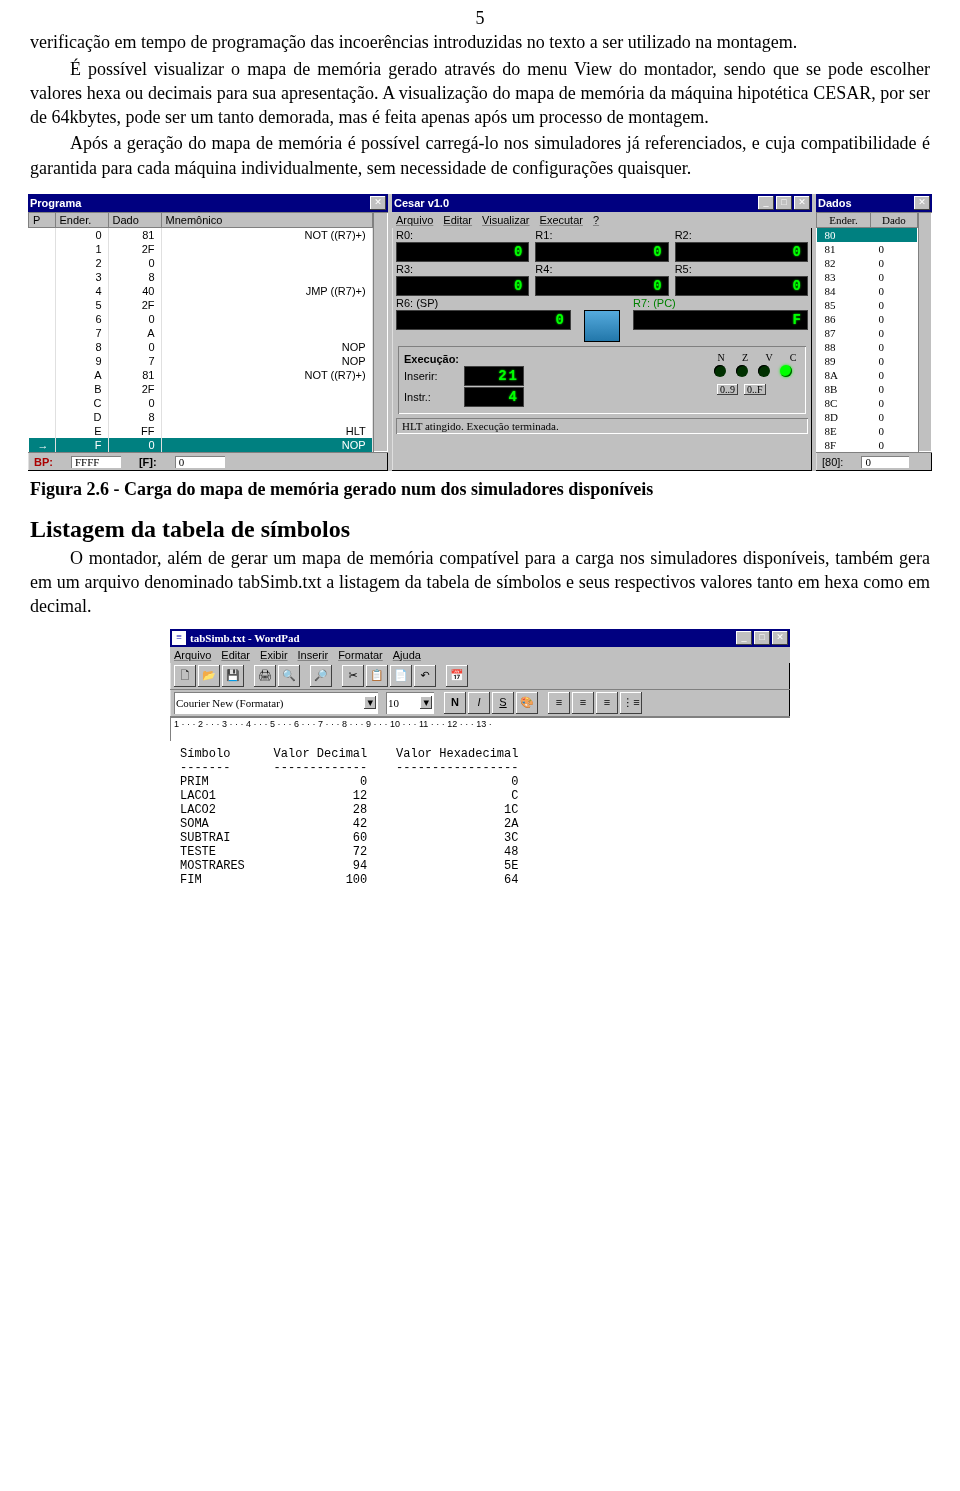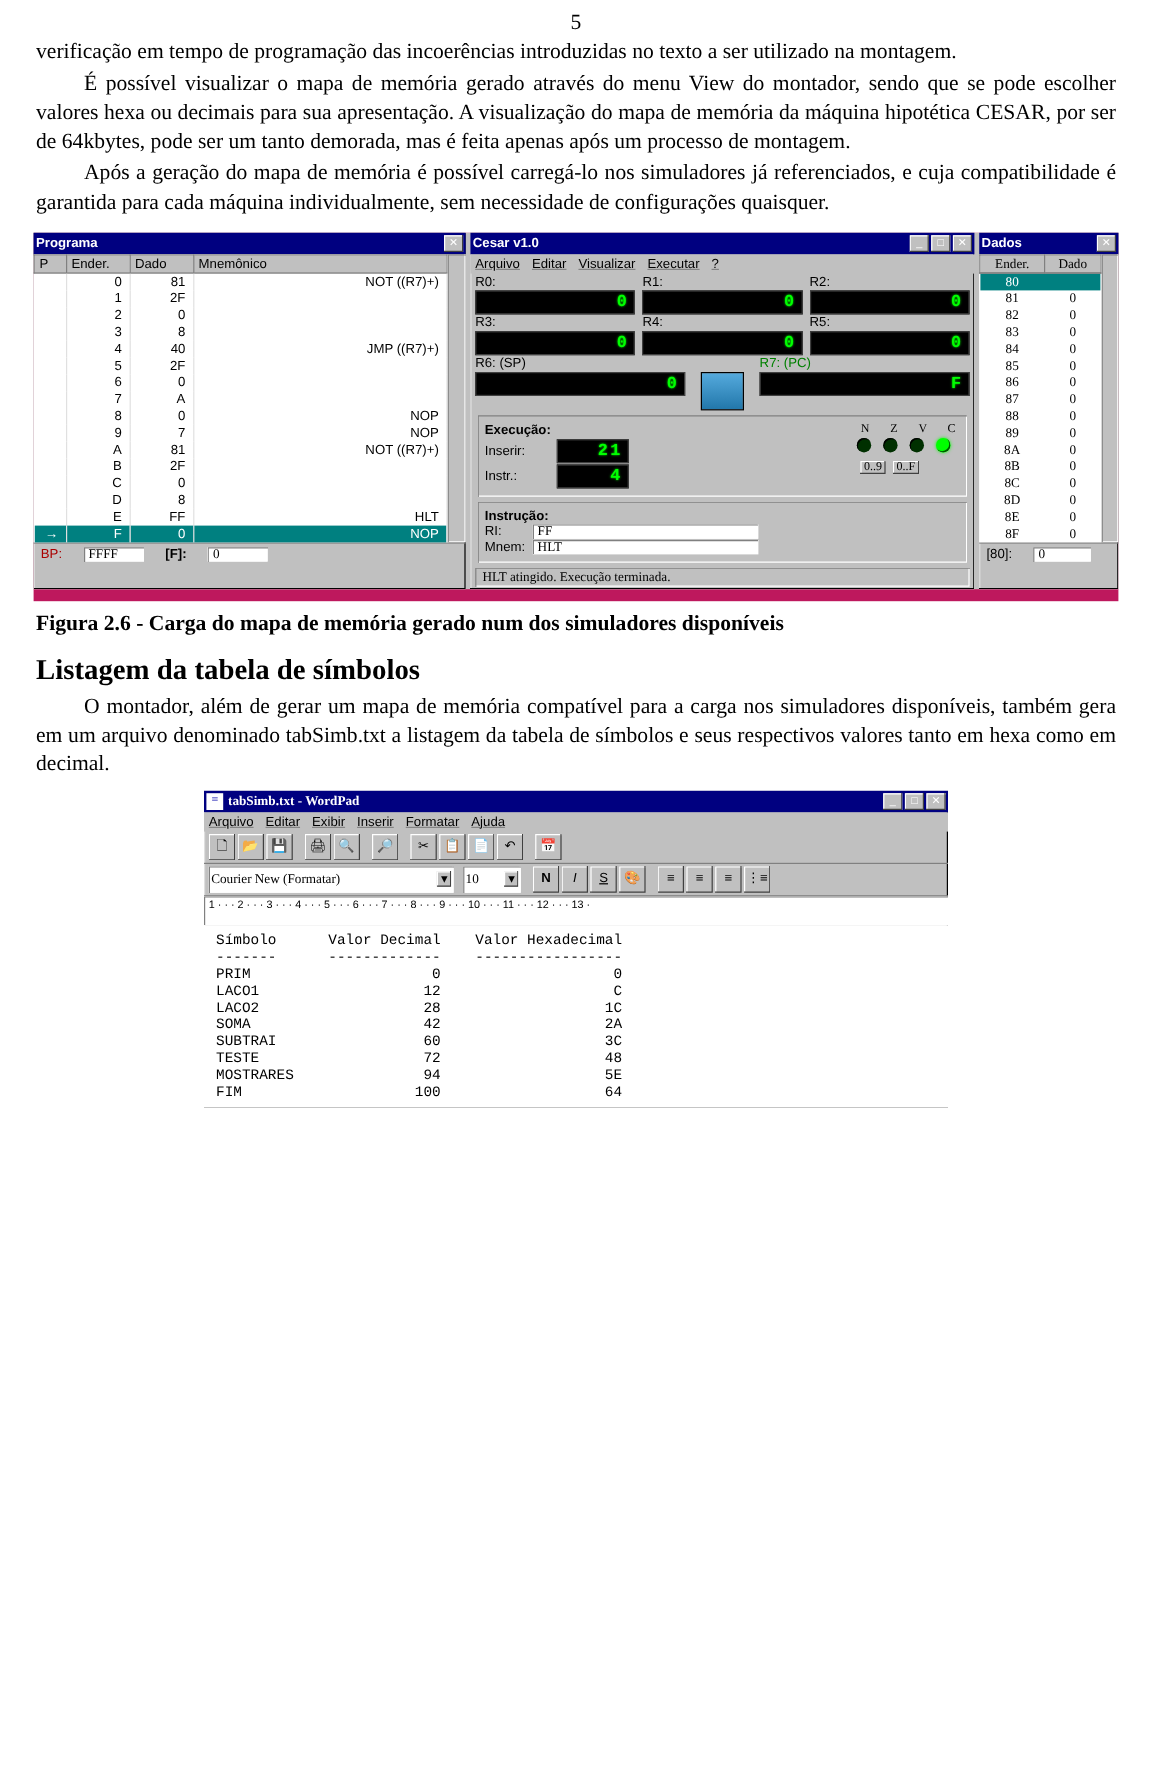--- a/index.html
+++ b/index.html
@@ -3,41 +3,41 @@
 <meta charset="utf-8">
 <style>
   body{margin:0;background:#fff;font-family:"Times New Roman",serif;color:#000;font-size:18px;line-height:1.35;width:960px}
   .page{padding:0 30px 30px}
   .pagenum{text-align:center;font-size:18px;padding-top:6px}
   p{text-align:justify;margin:0 0 2px}
   .indent{text-indent:40px}
   .fig-caption{font-weight:bold;margin:6px 0 12px}
   .h2{font-size:24px;font-weight:bold;margin:8px 0 0}
   
-  .shot-wrap{margin:14px -2px 0;background:#be185d;padding-bottom:10px}
+  .shot-wrap{margin:14px -2px 0;background:#be185d;padding-bottom:0}
   .shot-row{display:flex;gap:4px;background:#c0c0c0;padding:0}
   .win{background:#c0c0c0;border:0;box-shadow:inset -1px -1px #000,inset 1px 1px #dfdfdf}
   .titlebar{background:#000080;color:#fff;font:bold 11px Tahoma,Arial;display:flex;align-items:center;height:18px;padding:0 2px}
   .titlebar .spacer{flex:1}
   .tbtn{width:16px;height:14px;background:#c0c0c0;box-shadow:inset -1px -1px #404040,inset 1px 1px #fff;margin-left:2px;font:9px Arial;text-align:center;line-height:12px}
   .closebtn::after{content:"✕"}
   .minbtn::after{content:"_"}
   .maxbtn::after{content:"□"}
   .menubar{font:11px Tahoma,Arial;background:#c0c0c0;padding:2px 4px}
   .menubar span{margin-right:10px;text-decoration:underline;text-decoration-color:#00000050}
   
   .prog{flex:0 0 360px}
   .progtbl{width:100%;border-collapse:collapse;font:11px Tahoma,Arial;background:#fff}
   .progtbl th{background:#c0c0c0;font-weight:normal;text-align:left;border:1px solid #808080;padding:1px 4px}
   .progtbl td{padding:1px 6px;text-align:right;border-right:1px solid #e0e0e0}
   .progtbl td.mnem{text-align:right}
   .progtbl tr.sel td{background:#008080;color:#fff}
   .progtbl .arrow{background:#0f0;color:#000;width:14px}
   .winfooter{font:11px Tahoma,Arial;padding:3px 6px;border-top:1px solid #808080;display:flex;gap:18px;align-items:center}
-  .redlbl{color:#a00;font-weight:normal}
+  .redlbl{color:#a00;font-weight:bold}
   .sunk-input{background:#fff;box-shadow:inset 1px 1px #808080,inset -1px -1px #fff;padding:0 4px;font:11px Tahoma}
   
   .cesar{flex:1}
   .group{box-shadow:inset 1px 1px #808080,inset -1px -1px #fff;margin:4px 6px;padding:6px;font:11px Tahoma,Arial}
   .reg-row{display:flex;gap:6px;margin:0 4px}
   .reg{flex:1}
   .reg-lbl{font:11px Tahoma,Arial;padding:1px 0}
   .lcd{background:#000;color:#0f0;font:bold 14px "Courier New",monospace;letter-spacing:2px;text-align:right;padding:1px 4px;border:1px solid #404040;display:flex;justify-content:flex-end}
   .lcd span{text-shadow:0 0 2px #0f0}
   .exec-row{display:flex;align-items:center;margin:1px 0}
@@ -46,21 +46,21 @@
   .led{width:12px;height:12px;border-radius:50%;background:#003000;box-shadow:inset 1px 1px #000}
   .led.on{background:#0f0;box-shadow:0 0 3px #0f0,inset -1px -1px #050}
   .led-lbl{font:10px Tahoma;text-align:center;width:14px}
   .mini-btn{box-shadow:inset -1px -1px #404040,inset 1px 1px #fff;padding:0 3px;font:10px Tahoma;margin-left:3px}
   .pc-img{width:34px;height:30px;background:linear-gradient(#5ad,#27a);border:1px solid #000;margin:0 auto}
   .status{font:11px Tahoma;padding:2px 6px;box-shadow:inset 1px 1px #808080,inset -1px -1px #fff;margin:2px 4px}
   
   .dados{flex:0 0 116px}
   .dtbl{width:100%;border-collapse:collapse;font:11px Tahoma;background:#fff}
   .dtbl th{background:#c0c0c0;font-weight:normal;border:1px solid #808080;padding:1px 3px}
-  .dtbl td{text-align:center;padding:1px 8px}
+  .dtbl td{text-align:left;padding:1px 8px}
   .dtbl tr.sel td{background:#008080;color:#fff}
   .scrollbar{width:16px;background:#c0c0c0;box-shadow:inset 1px 1px #808080,inset -1px -1px #fff}
   
   .wp-wrap{width:620px;margin:10px auto 0}
   .wp{background:#c0c0c0;box-shadow:inset -1px -1px #000,inset 1px 1px #dfdfdf}
   .wp-titlebar{background:#000080;color:#fff;font:bold 11px Tahoma;display:flex;align-items:center;height:18px;padding:0 2px}
   .wp-ico{width:14px;height:14px;background:#fff;margin-right:4px;font:10px serif;text-align:center;color:#00a}
   .toolbar{display:flex;padding:2px 4px;gap:2px;flex-wrap:wrap;border-bottom:1px solid #808080}
   .tbar-btn{width:22px;height:22px;box-shadow:inset -1px -1px #404040,inset 1px 1px #fff;font:11px Arial;text-align:center;line-height:20px}
   .tsep{width:6px}
@@ -306,31 +306,20 @@
                   <div class="led"></div>
                   <div class="led on"></div>
                 </div>
             <div style="margin-top:6px">
               <span class="mini-btn">0..9</span>
               <span class="mini-btn">0..F</span>
             </div>
           </div>
         </div>
       </div>
-      <div class="group">
-        <div style="font-weight:bold">Instrução:</div>
-        <div class="exec-row">
-              <span style="width:40px">RI:</span>
-              <span class="sunk-input" style="width:180px">FF</span>
-            </div>
-        <div class="exec-row">
-              <span style="width:40px">Mnem:</span>
-              <span class="sunk-input" style="width:180px">HLT</span>
-            </div>
-      </div>
       <div class="status">HLT atingido. Execução terminada.</div>
     </div>
 
     <div class="win dados">
       <div class="titlebar">
         <span>Dados</span>
         <span class="spacer"></span>
         <span class="tbtn closebtn"></span>
       </div>
       <div style="display:flex">

